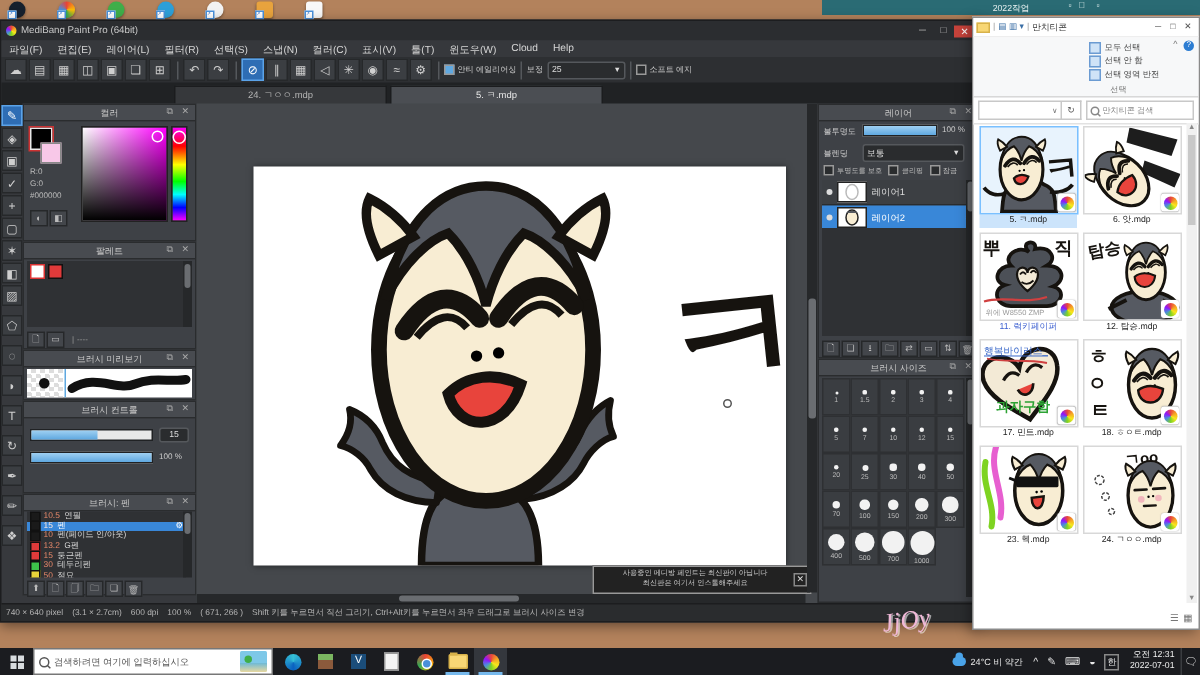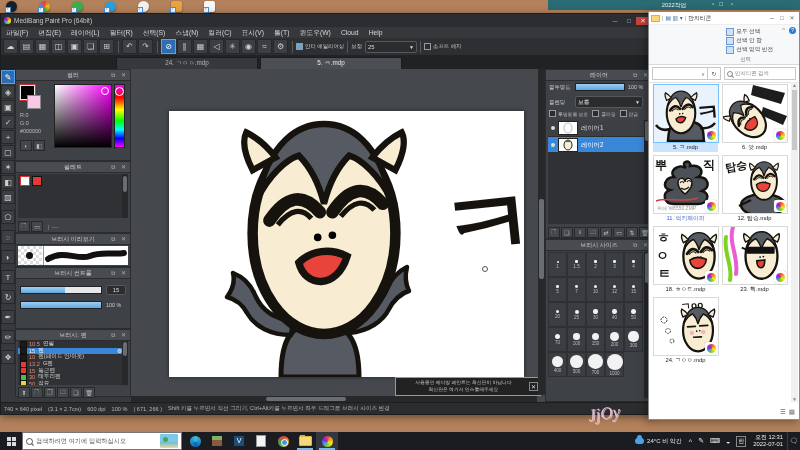--- a/index.html
+++ b/index.html
@@ -688,20 +688,37 @@
   </g>
             </svg>
       <span class="badge">
               <span class="rainbow" style="width:9px;height:9px;"></span>
             </span>
     </div>
     <div class="fname" style="">12. 탑승.mdp</div>
         </div>
         <div class="fcard">
           <div class="fthumb"><svg width="64" height="57" viewBox="0 0 64 57">
+              <g transform="rotate(-12 28 30)">
+      <path d="M28,18 C22,3 1,6 3,22 C5,34 18,44 28,53 C38,44 52,34 53,22 C55,6 34,3 28,18Z" fill="#f3ead6" stroke="#16130f" stroke-width="3"></path>
+      <path d="M16,24 Q22,17 27,23 M32,22 Q38,15 43,21" stroke="#16130f" stroke-width="2.2" fill="none"></path>
+      <path d="M24,32 C26,38 33,38 35,30" fill="#e8443c" stroke="#16130f" stroke-width="1.8"></path>
+              </g>
+      <text x="2" y="9" font-size="6.5" fill="#3464c8" text-decoration="underline">행복바이러스_</text>
+      <text x="10" y="47" font-size="9" font-weight="bold" fill="#2da334">과자구함</text>
+      <path d="M4,12 C16,15 30,12 44,15" stroke="#d04040" stroke-width="1.2" fill="none"></path>
+            </svg>
+      <span class="badge">
+              <span class="rainbow" style="width:9px;height:9px;"></span>
+            </span>
+    </div>
+    <div class="fname" style="">17. 민트.mdp</div>
+        </div>
+        <div class="fcard">
+          <div class="fthumb"><svg width="64" height="57" viewBox="0 0 64 57">
               <text x="3" y="15" font-size="13" font-weight="bold" fill="#16130f">ㅎ</text>
       <text x="2" y="33" font-size="13" font-weight="bold" fill="#16130f">ㅇ</text>
       <text x="4" y="51" font-size="13" font-weight="bold" fill="#16130f">ㅌ</text>
               <g transform="translate(22,1) scale(0.46)">
   <ellipse cx="50" cy="62" rx="34" ry="48" fill="#f8edd3" stroke="#16130f" stroke-width="5"></ellipse>
   <path d="M18,46 C24,18 38,10 50,10 C62,10 76,18 82,46 C76,34 68,27 62,25 C56,31 52,40 50,48 C48,40 44,31 38,25 C32,27 24,34 18,46Z" fill="#565a62" stroke="#16130f" stroke-width="3"></path>
   <path d="M16,32 C12,24 11,18 13,14 C19,17 24,22 27,26Z" fill="#f8edd3" stroke="#16130f" stroke-width="3"></path>
   <path d="M84,32 C88,24 89,18 87,14 C81,17 76,22 73,26Z" fill="#f8edd3" stroke="#16130f" stroke-width="3"></path>
   <path d="M24,56 Q36,38 48,52" stroke="#16130f" stroke-width="6" fill="none" stroke-linecap="round"></path>
                 <path d="M28,58 Q37,47 44,55" stroke="#16130f" stroke-width="2.5" fill="none"></path>

